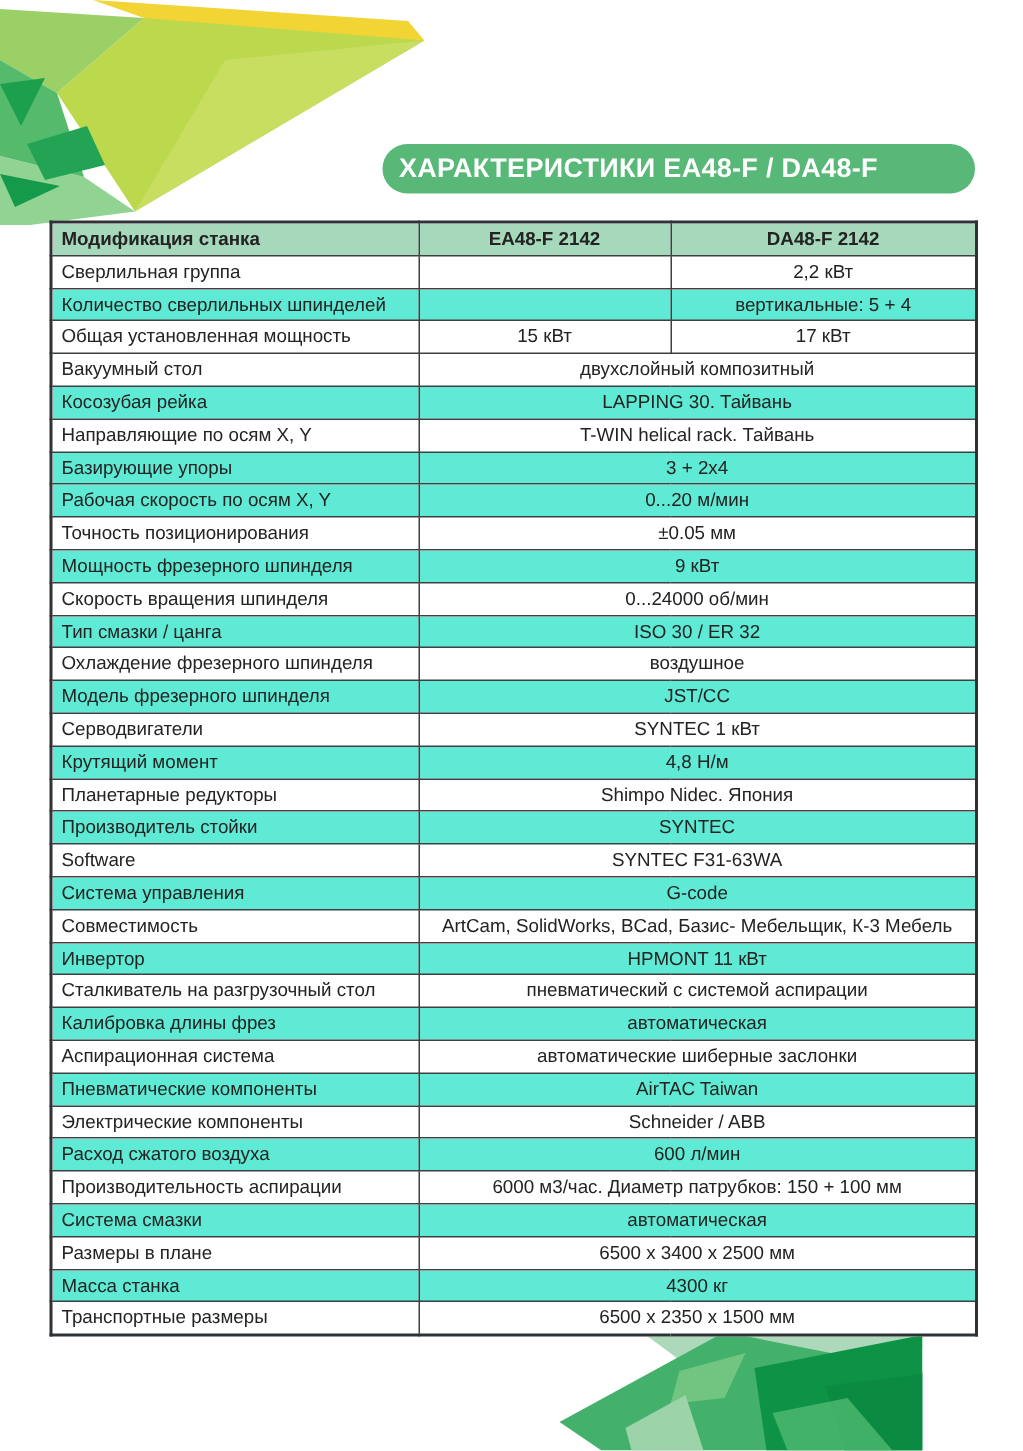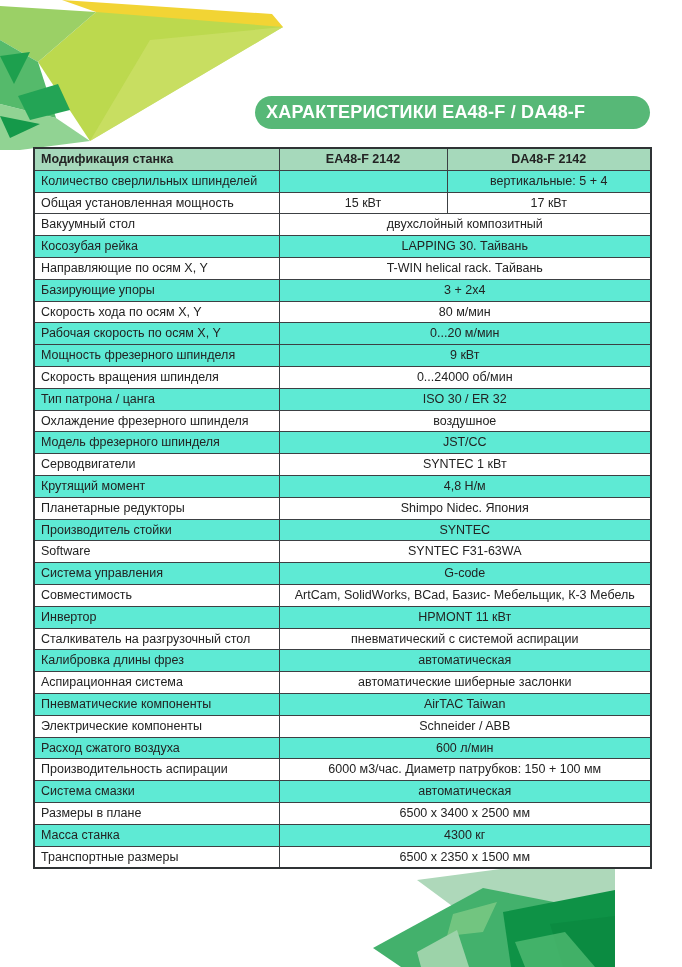--- a/index.html
+++ b/index.html
@@ -89,20 +89,25 @@
         <col class="c3">
       </colgroup>
     <thead>
       <tr>
         <th class="label">Модификация станка</th>
         <th>EA48-F 2142</th>
         <th>DA48-F 2142</th>
       </tr>
     </thead>
     <tbody>
+        <tr>
+          <td class="label">Сверлильная группа</td>
+          <td class="val"></td>
+          <td class="val">2,2 кВт</td>
+        </tr>
         <tr class="green">
           <td class="label">Количество сверлильных шпинделей</td>
           <td class="val"></td>
           <td class="val">вертикальные: 5 + 4</td>
         </tr>
         <tr>
           <td class="label">Общая установленная мощность</td>
           <td class="val">15 кВт</td>
           <td class="val">17 кВт</td>
         </tr>
@@ -115,38 +120,38 @@
           <td colspan="2" class="val">LAPPING 30. Тайвань</td>
         </tr>
         <tr>
           <td class="label">Направляющие по осям X, Y</td>
           <td colspan="2" class="val">T-WIN helical rack. Тайвань</td>
         </tr>
         <tr class="green">
           <td class="label">Базирующие упоры</td>
           <td colspan="2" class="val">3 + 2x4</td>
         </tr>
-        <tr>
-          <td class="label">Скорость хода по осям X, Y</td>
-          <td colspan="2" class="val">80 м/мин</td>
-        </tr>
         <tr class="green">
           <td class="label">Рабочая скорость по осям X, Y</td>
           <td colspan="2" class="val">0...20 м/мин</td>
         </tr>
+        <tr>
+          <td class="label">Точность позиционирования</td>
+          <td colspan="2" class="val">±0.05 мм</td>
+        </tr>
         <tr class="green">
           <td class="label">Мощность фрезерного шпинделя</td>
           <td colspan="2" class="val">9 кВт</td>
         </tr>
         <tr>
           <td class="label">Скорость вращения шпинделя</td>
           <td colspan="2" class="val">0...24000 об/мин</td>
         </tr>
         <tr class="green">
-          <td class="label">Тип патрона / цанга</td>
+          <td class="label">Тип смазки / цанга</td>
           <td colspan="2" class="val">ISO 30 / ER 32</td>
         </tr>
         <tr>
           <td class="label">Охлаждение фрезерного шпинделя</td>
           <td colspan="2" class="val">воздушное</td>
         </tr>
         <tr class="green">
           <td class="label">Модель фрезерного шпинделя</td>
           <td colspan="2" class="val">JST/CC</td>
         </tr>

